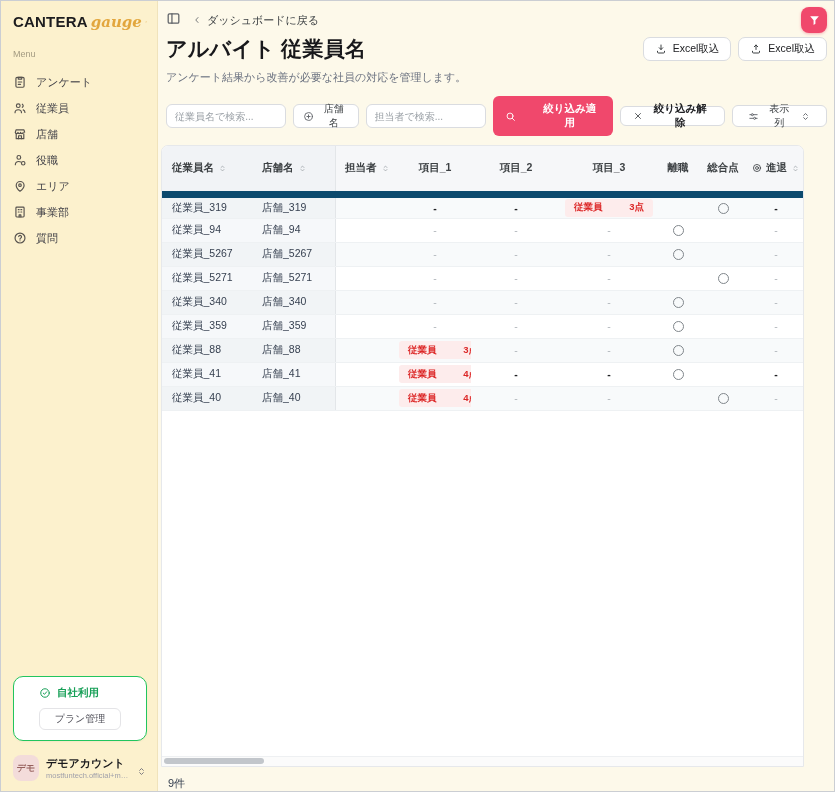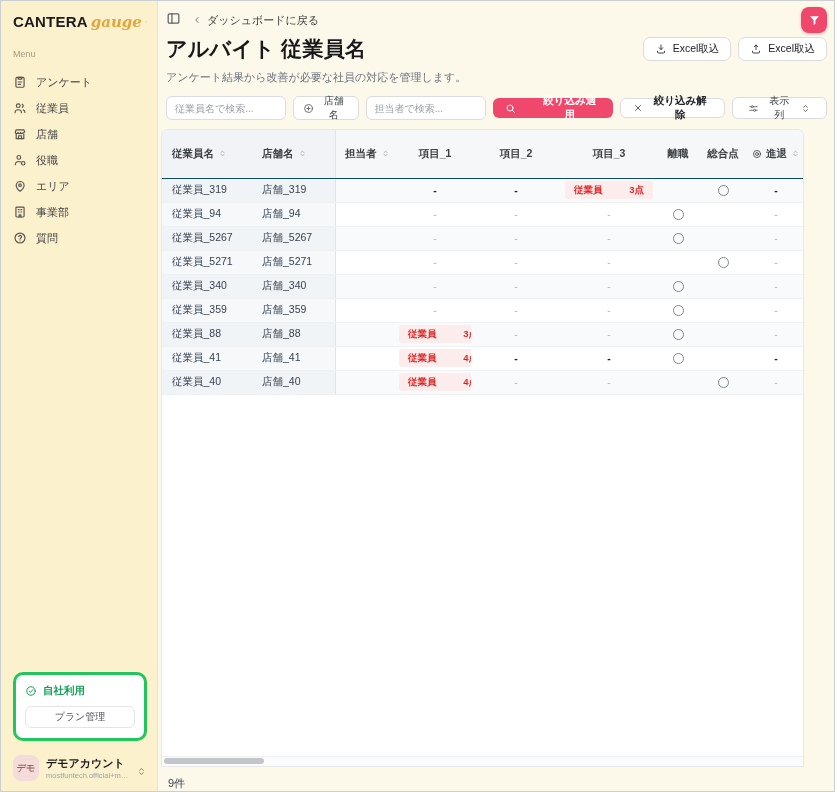--- a/index.html
+++ b/index.html
@@ -11,21 +11,21 @@
   .logo { display:flex; align-items:baseline; gap:3px; margin-bottom:18px; }
   .logo .lg1 { font-size:15px; font-weight:800; letter-spacing:.2px; color:#1c1c1e; }
   .logo .lg2 { font-family:"DejaVu Serif",serif; font-style:italic; font-weight:700; font-size:15px; color:#e2a63d; }
   .logo .lg-arrow { width:12px; height:12px; color:#e2a63d; position:relative; top:1px; }
   .menu-label { font-size:9px; color:#a39b82; margin-bottom:10px; }
   .nav-item { display:flex; align-items:center; gap:9px; height:26px; cursor:pointer; border-radius:6px; }
   .nav-ic { width:14px; height:14px; color:#57534e; display:inline-flex; }
   .nav-ic svg { width:14px; height:14px; }
   .nav-lb { font-size:11px; color:#3f3f46; }
   .side-bottom { margin-top:auto; }
-  .plan-card { background:#fff; border:3px solid #22c55e; border-radius:10px; padding:9px 9px 10px; box-shadow:0 1px 2px rgba(0,0,0,.04); }
+  .plan-card { background:#fff; border:1px solid #22c55e; border-radius:10px; padding:9px 25px 10px; box-shadow:0 1px 2px rgba(0,0,0,.04); }
   .plan-row { display:flex; align-items:center; gap:6px; margin-bottom:8px; }
   .plan-row .ic { width:12px; height:12px; color:var(--success,#18a058); display:inline-flex; }
   .plan-row .ic svg { width:12px; height:12px; }
   .plan-row .tx { font-size:10.5px; font-weight:600; color:var(--success,#18a058); }
   .plan-btn { width:100%; height:22px; background:#fff; border:1px solid #e4e4e7; border-radius:6px; font-size:10px; color:#52525b; cursor:pointer; font-family:inherit; }
   .account { display:flex; align-items:center; gap:7px; margin-top:12px; padding:2px 0; }
   .avatar { width:26px; height:26px; border-radius:8px; background:#f3dcda; color:#96605c; font-size:9px; font-weight:700; display:flex; align-items:center; justify-content:center; flex:0 0 26px; }
   .acc-meta { min-width:0; flex:1; }
   .acc-name { font-size:11px; font-weight:700; color:#18181b; white-space:nowrap; }
   .acc-mail { font-size:7.5px; color:#a1a1aa; white-space:nowrap; overflow:hidden; text-overflow:ellipsis; max-width:88px; }
@@ -46,35 +46,35 @@
   .btn-white { display:inline-flex; align-items:center; gap:6px; height:24px; padding:0 11px; background:#fff; border:1px solid #dadce0; border-radius:7px; font-size:10.5px; color:#202124; cursor:pointer; font-family:inherit; }
   .btn-white .ic { width:12px; height:12px; display:inline-flex; color:#3c4043; }
   .btn-white .ic svg { width:12px; height:12px; }
   .subtitle { font-size:11px; color:#6b7280; margin:7px 0 11px 5px; }
   .filter-row { display:flex; align-items:center; gap:7px; margin-left:5px; }
   .f-input { height:24px; width:120px; border:1px solid #dadce0; border-radius:6px; background:#fff; padding:0 8px; font-size:10px; color:#202124; font-family:inherit; }
   .f-input::placeholder { color:#9aa0a6; }
   .store-btn { display:inline-flex; align-items:center; gap:5px; height:24px; padding:0 9px; background:#fff; border:1px solid #dadce0; border-radius:6px; font-size:10px; color:#3c4043; cursor:pointer; font-family:inherit; }
   .store-btn .ic { width:11px; height:11px; display:inline-flex; color:#5f6368; }
   .store-btn .ic svg { width:11px; height:11px; }
-  .btn-apply { display:inline-flex; align-items:center; gap:23px; height:20px; padding:0 12px; background:var(--accent,#f0486c); color:#fff; border:none; border-radius:6px; font-size:10.5px; font-weight:700; cursor:pointer; font-family:inherit; }
+  .btn-apply { display:inline-flex; align-items:center; gap:23px; height:40px; padding:0 12px; background:var(--accent,#f0486c); color:#fff; border:none; border-radius:6px; font-size:10.5px; font-weight:700; cursor:pointer; font-family:inherit; }
   .btn-apply .ic { width:11px; height:11px; display:inline-flex; }
   .btn-apply .ic svg { width:11px; height:11px; }
   .btn-clear { display:inline-flex; align-items:center; gap:6px; height:20px; padding:0 12px; background:#fff; border:1px solid #dadce0; border-radius:6px; font-size:10.5px; font-weight:600; color:#202124; cursor:pointer; font-family:inherit; }
   .btn-clear .ic { width:10px; height:10px; display:inline-flex; color:#3c4043; }
   .btn-clear .ic svg { width:10px; height:10px; }
   .cols-btn { margin-left:auto; display:inline-flex; align-items:center; gap:6px; height:22px; padding:0 15px; background:#fff; border:1px solid #dadce0; border-radius:6px; font-size:10px; color:#3c4043; cursor:pointer; font-family:inherit; }
   .cols-btn .ic { width:11px; height:11px; display:inline-flex; color:#5f6368; }
   .cols-btn .ic svg { width:11px; height:11px; }
 
   
   .table-wrap { margin-top:9px; width:643px; height:646px; background:#fff; border:1px solid #e6e8eb; border-radius:7px 7px 0 0; position:relative; overflow:hidden; }
   table { border-collapse:collapse; width:643px; table-layout:fixed; }
   th, td { overflow:hidden; white-space:nowrap; }
-  thead th { height:48px; background:#f6f7f9; font-size:10.5px; font-weight:700; color:#3c4043; border-bottom:1px solid #0c4a6e; text-align:center; }
+  thead th { height:48px; background:#f6f7f9; font-size:10.5px; font-weight:700; color:#3c4043; border-bottom:7px solid #0c4a6e; text-align:center; }
   thead th.c0, thead th.c1 { background:#f1f3f6; text-align:left; padding-left:10px; }
   th .th-in { display:inline-flex; align-items:center; gap:4px; }
   .sort-ic { width:9px; height:9px; color:#9aa0a6; display:inline-flex; cursor:pointer; }
   .sort-ic svg { width:9px; height:9px; }
   .th-pre { width:10px; height:10px; color:#3c4043; display:inline-flex; }
   .th-pre svg { width:10px; height:10px; }
   tbody td { height:24px; font-size:10.5px; color:#374151; text-align:center; border-bottom:1px solid #eef1f3; }
   tbody td.c0, tbody td.c1 { text-align:left; padding-left:10px; }
   tbody tr.odd td { background:#f8fafb; }
   tbody tr.even td { background:#ffffff; }

